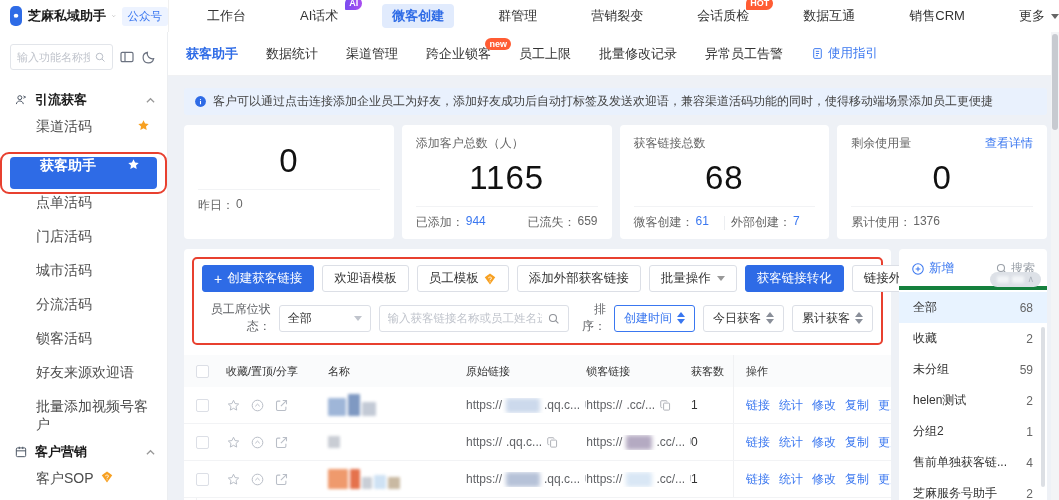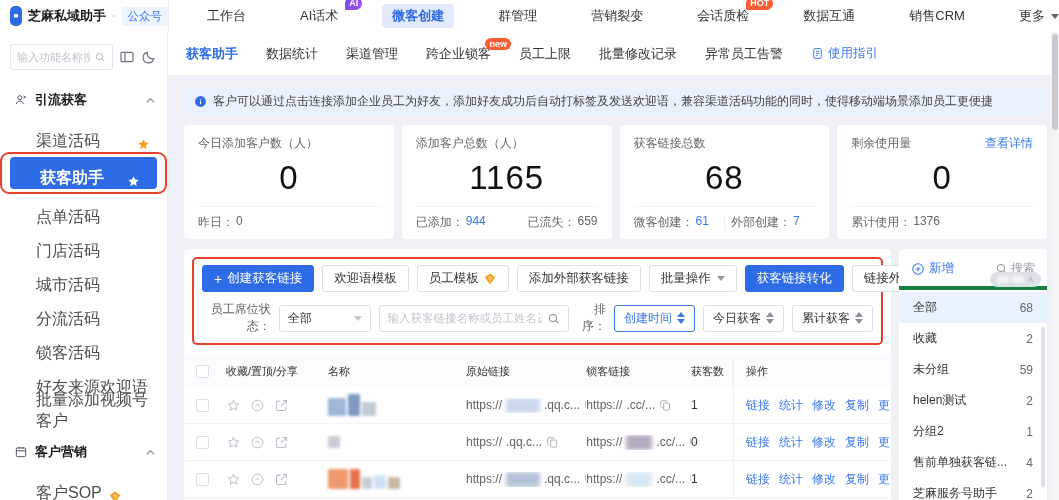--- a/index.html
+++ b/index.html
@@ -39,21 +39,21 @@
   
   .sb-top { display:flex; align-items:center; gap:6px; padding:12px 10px 10px 10px; }
   .sb-search { flex:1; display:flex; align-items:center; border:1px solid #e2e5ea; border-radius:3px; height:26px; padding:0 6px; color:#c0c4cc; gap:4px; min-width:0; }
   .sb-search input { border:none; outline:none; width:100%; font-size:11px; color:#333; min-width:0; }
   .sb-search input::placeholder { color:#c0c4cc; }
   .sb-search .ic { width:12px; height:12px; flex:0 0 auto; color:#b9bec7; }
   .sb-iconbtn { width:16px; height:16px; color:#6b7280; cursor:pointer; flex:0 0 auto; }
   .sb-section-h { display:flex; align-items:center; gap:7px; padding:11px 12px 9px 14px; font-weight:bold; color:#1a1a1a; font-size:13px; }
   .sb-section-h .s-ic { width:14px; height:14px; color:#4b5563; }
   .sb-section-h .collapse { margin-left:auto; width:9px; height:9px; color:#999; }
-  .sb-item { display:flex; align-items:flex-end; height:34px; padding:0 16px 0 36px; color:#4d4d4d; font-size:16px; cursor:pointer; }
+  .sb-item { display:flex; align-items:flex-start; height:34px; padding:0 16px 0 36px; color:#4d4d4d; font-size:14px; cursor:pointer; }
   .sb-item .star-ic { margin-left:auto; width:15px; height:15px; }
   .sb-item .gem-ic { margin-left:6px; width:14px; height:14px; }
   .sb-active-wrap { position:relative; padding:5px 4px; }
   .sb-active-wrap .redbox { position:absolute; inset:0; border:2px solid #e8402f; border-radius:9px; pointer-events:none; }
   .sb-item.active { background:#2e6be6; color:#fff; font-weight:bold; border-radius:4px; margin:0 6px; height:32px; padding-left:30px; }
   .star-orange { color:#f7a021; }
   .star-white { color:#fff; }
 
   
   .content { flex:1; padding:12px 12px 0 16px; overflow:hidden; position:relative; }
@@ -328,23 +328,20 @@
             <svg viewBox="0 0 24 24">
                 <circle cx="12" cy="12" r="10" fill="#2e6be6"></circle>
                 <path d="M12 7.2a1.2 1.2 0 110 2.4 1.2 1.2 0 010-2.4zM11 11h2v6h-2z" fill="#fff"></path>
               </svg>
           </span>
           <span>客户可以通过点击连接添加企业员工为好友，添加好友成功后自动打标签及发送欢迎语，兼容渠道活码功能的同时，使得移动端场景添加员工更便捷</span>
         </div>
 
         <div class="cards" id="cards">
             <div class="card">
-              <div class="card-h">
-                <span>今日添加客户数（人）</span>
-              </div>
               <div class="card-v">0</div>
               <div class="card-f">
                 <span class="fitem">
                   <span>昨日：</span>
                   <span class="fval">0</span>
                 </span>
               </div>
             </div>
             <div class="card">
               <div class="card-h">

